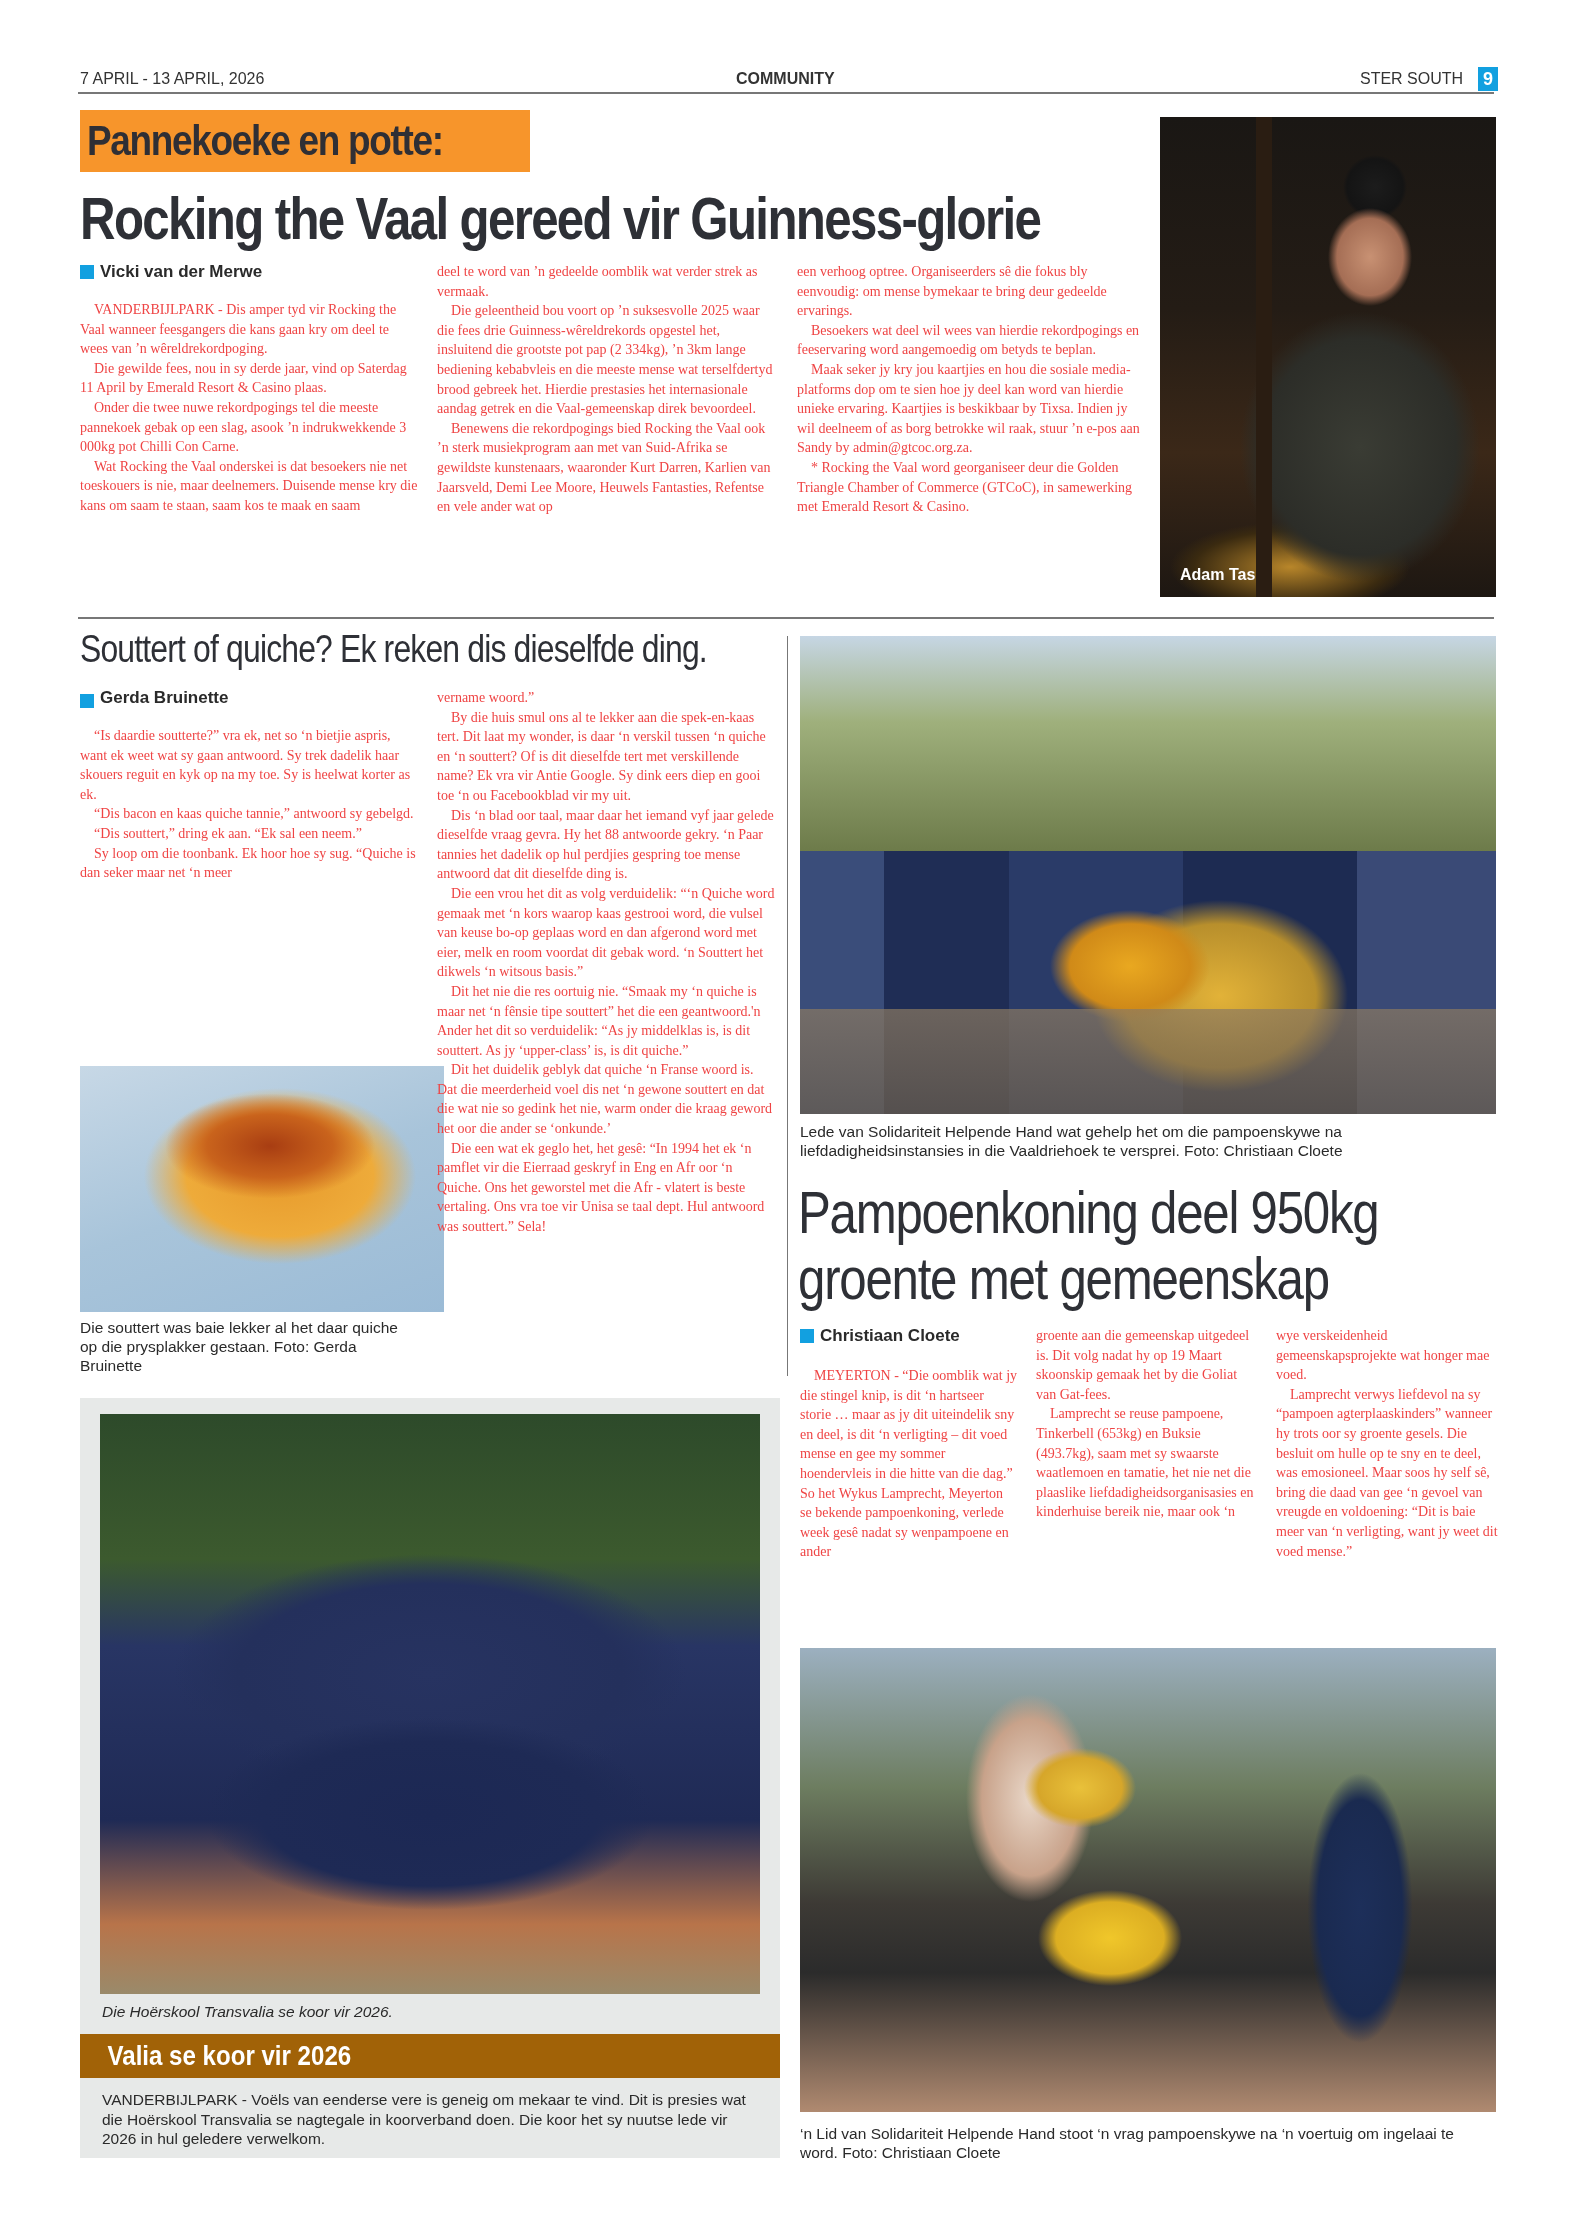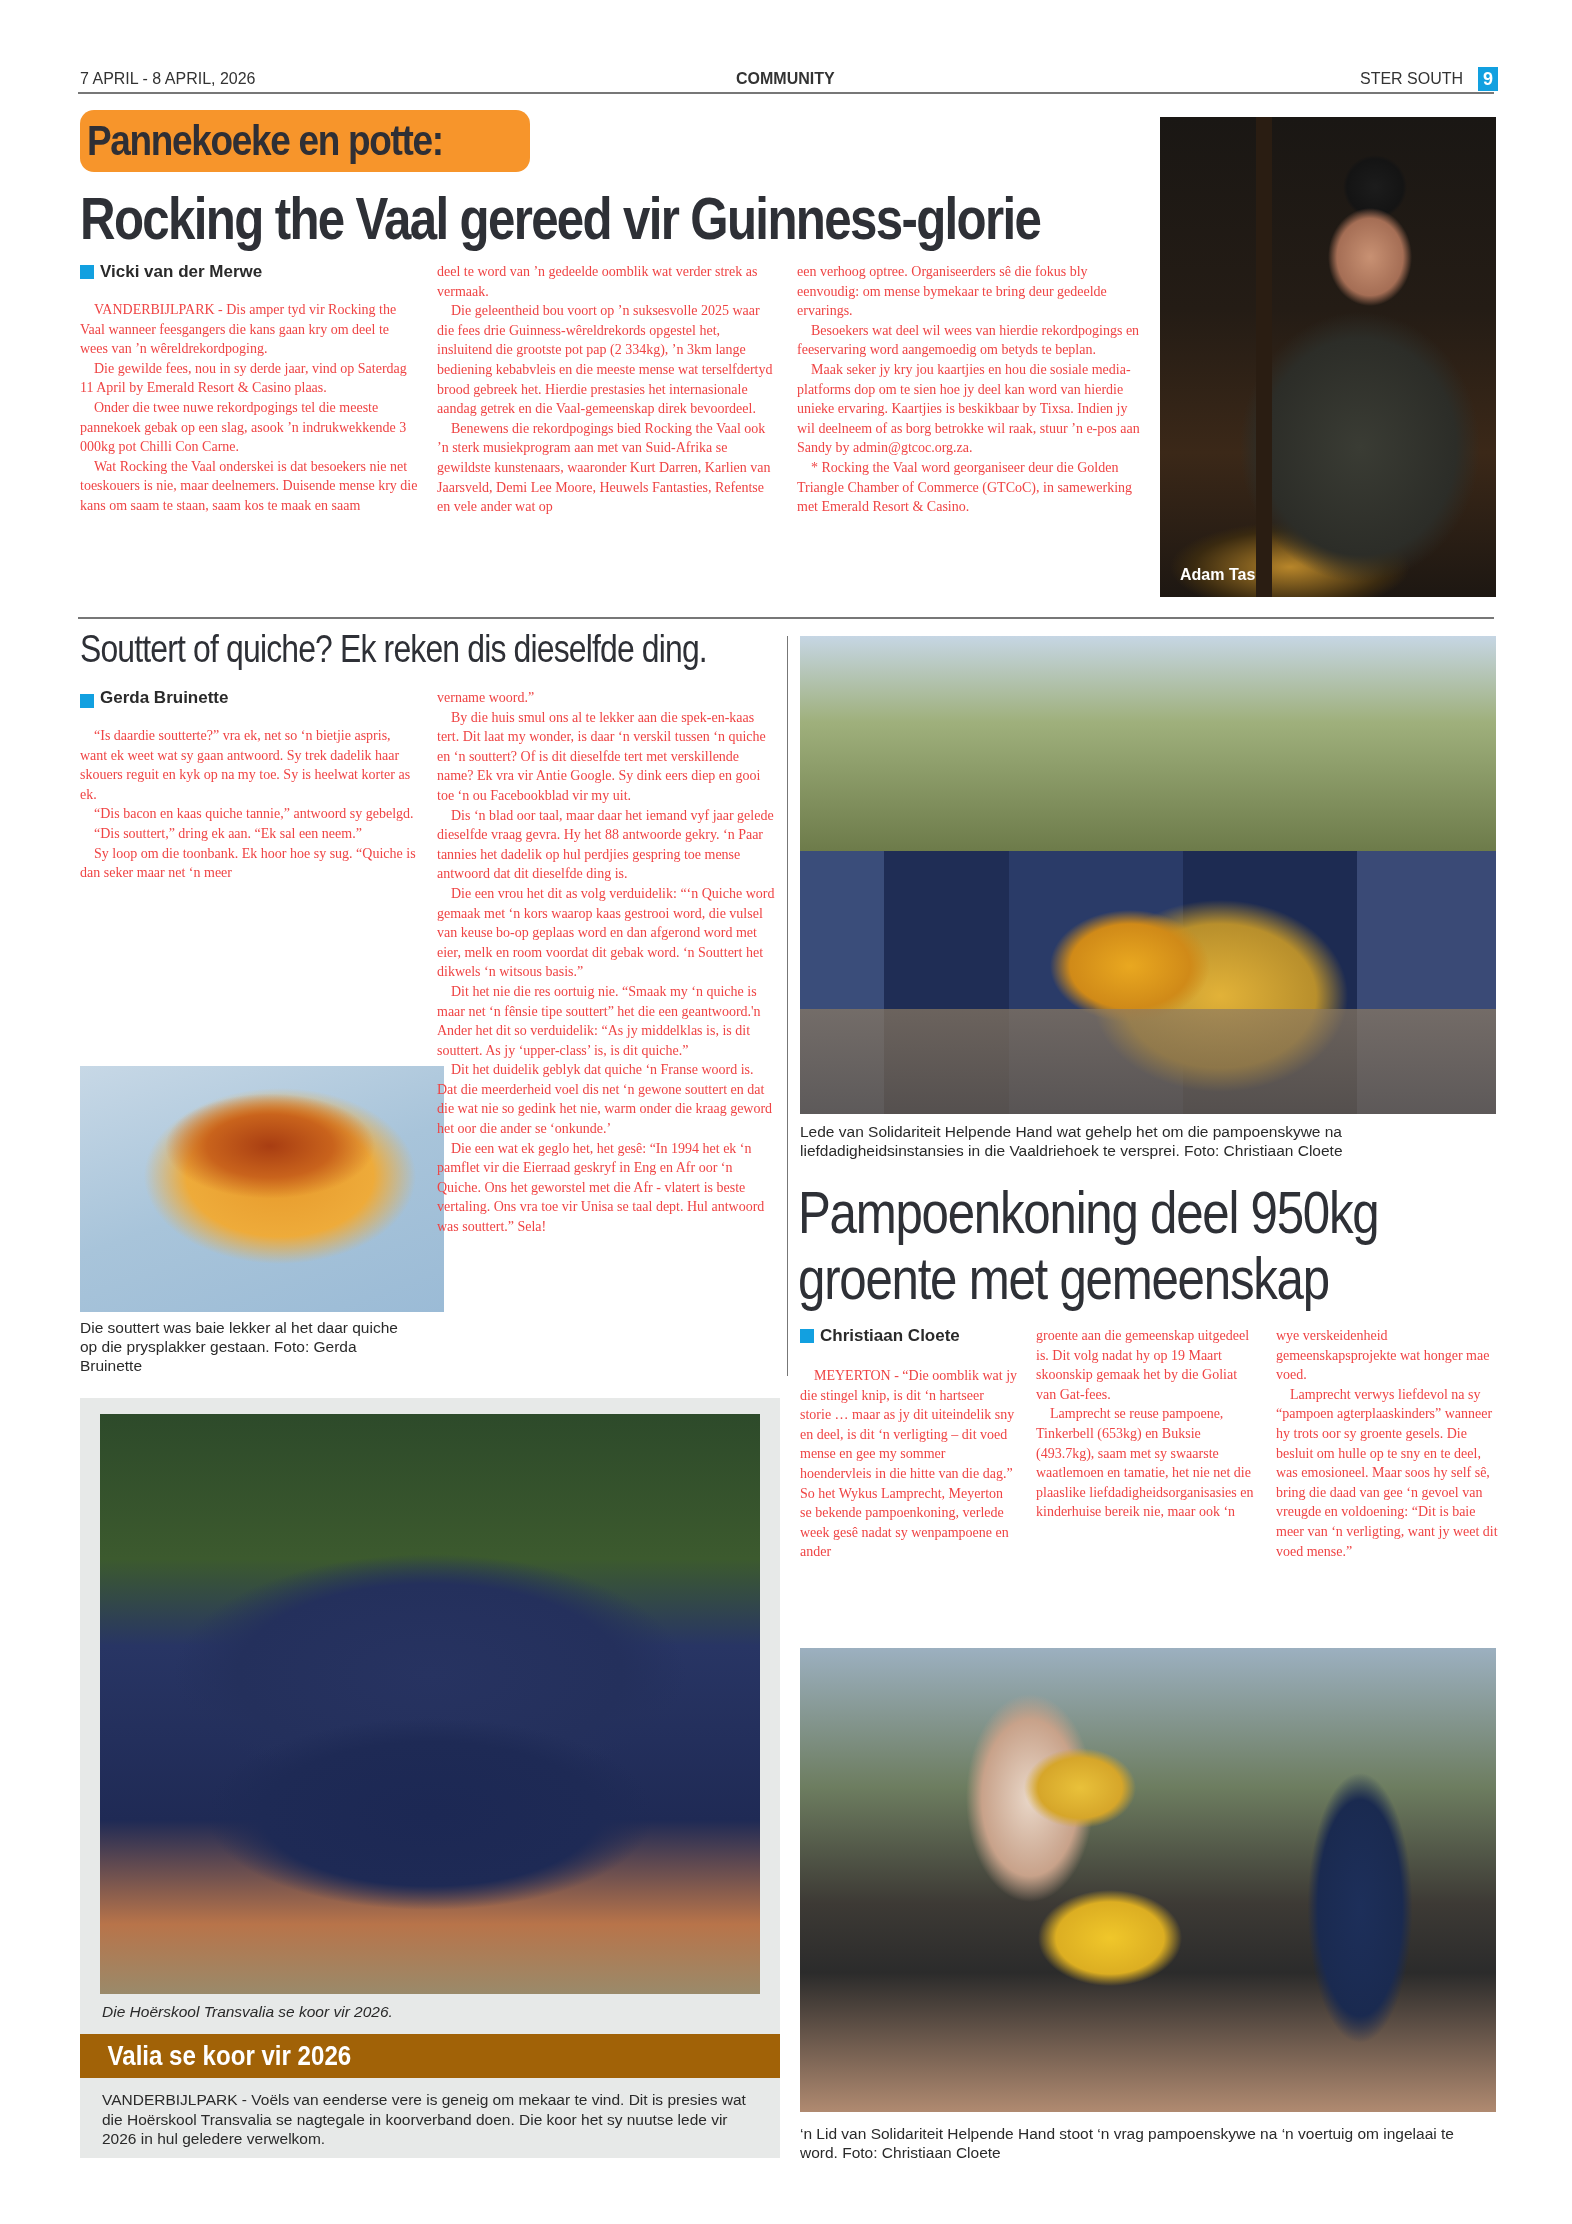--- a/index.html
+++ b/index.html
@@ -7,21 +7,21 @@
   body { position: relative; font-family: "Liberation Serif", serif; color: #2a2a2a; }
 
   .abs { position: absolute; }
 
   
   .hdr { font-family: "Liberation Sans", sans-serif; font-size: 16px; color: #333; top: 70px; }
   .hdr-rule { left: 78px; top: 92px; width: 1416px; height: 2px; background: #777; }
   .page-num { left: 1478px; top: 67px; width: 20px; height: 24px; background: #12a0e0; color: #fff; font-weight: bold; font-family: "Liberation Sans", sans-serif; font-size: 18px; text-align: center; line-height: 24px; }
 
   
-  .kicker { left: 80px; top: 110px; width: 450px; height: 62px; background: #f7952b; border-radius: 14px; }
+  .kicker { left: 80px; top: 110px; width: 450px; height: 62px; background: #f7952b; }
   .kicker span { display: block; font-family: "Liberation Sans", sans-serif; font-weight: bold; font-size: 42px; color: #2f2f35; line-height: 62px; padding-left: 8px; letter-spacing: -1.5px; transform: scaleX(0.88); transform-origin: left center; white-space: nowrap; }
 
   .headline { font-family: "Liberation Sans", sans-serif; font-weight: bold; color: #2e3036; white-space: nowrap; transform-origin: left top; }
   .h1 { left: 80px; top: 184px; font-size: 60px; letter-spacing: -2px; transform: scaleX(0.82); }
 
   .byline { font-family: "Liberation Sans", sans-serif; font-weight: bold; font-size: 17px; color: #2a2a2a; display: flex; align-items: center; gap: 6px; }
   .byline .sq { width: 14px; height: 14px; background: #12a0e0; display: inline-block; }
 
   .col { font-size: 14px; line-height: 19.6px; color: #ef4444; }
   .col p { text-indent: 14px; }
@@ -84,21 +84,21 @@
       radial-gradient(ellipse 320px 150px at 330px 260px, #273361 0%, #24305c 60%, transparent 80%),
       linear-gradient(180deg, #2d4a2a 0%, #3c5a2e 25%, #283564 40%, #1f2a55 70%, #b8744a 88%, #9a8a6a 100%);
   }
   .banner-choir { left: 80px; top: 2034px; width: 700px; height: 44px; background: #a16207; }
   .banner-choir span { display: block; color: #fff; font-family: "Liberation Sans", sans-serif; font-weight: bold; font-size: 28px; line-height: 44px; padding-left: 32px; transform: scaleX(0.86); transform-origin: left center; white-space: nowrap; }
   .choir-body { left: 102px; top: 2090px; width: 660px; font-family: "Liberation Sans", sans-serif; font-size: 15.5px; line-height: 19.5px; color: #2a2a2a; }
 </style>
 </head>
 <body>
 
-<div class="abs hdr" style="left:80px;">7 APRIL - 8 APRIL, 2026</div>
+<div class="abs hdr" style="left:80px;">7 APRIL - 13 APRIL, 2026</div>
 <div class="abs hdr" style="left:736px; font-weight:bold;">COMMUNITY</div>
 <div class="abs hdr" style="left:1360px;">STER SOUTH</div>
 <div class="abs page-num">9</div>
 <div class="abs hdr-rule"></div>
 
 <div class="abs kicker">
     <span>Pannekoeke en potte:</span>
   </div>
 <div class="abs headline h1">Rocking the Vaal gereed vir Guinness-glorie</div>
 

